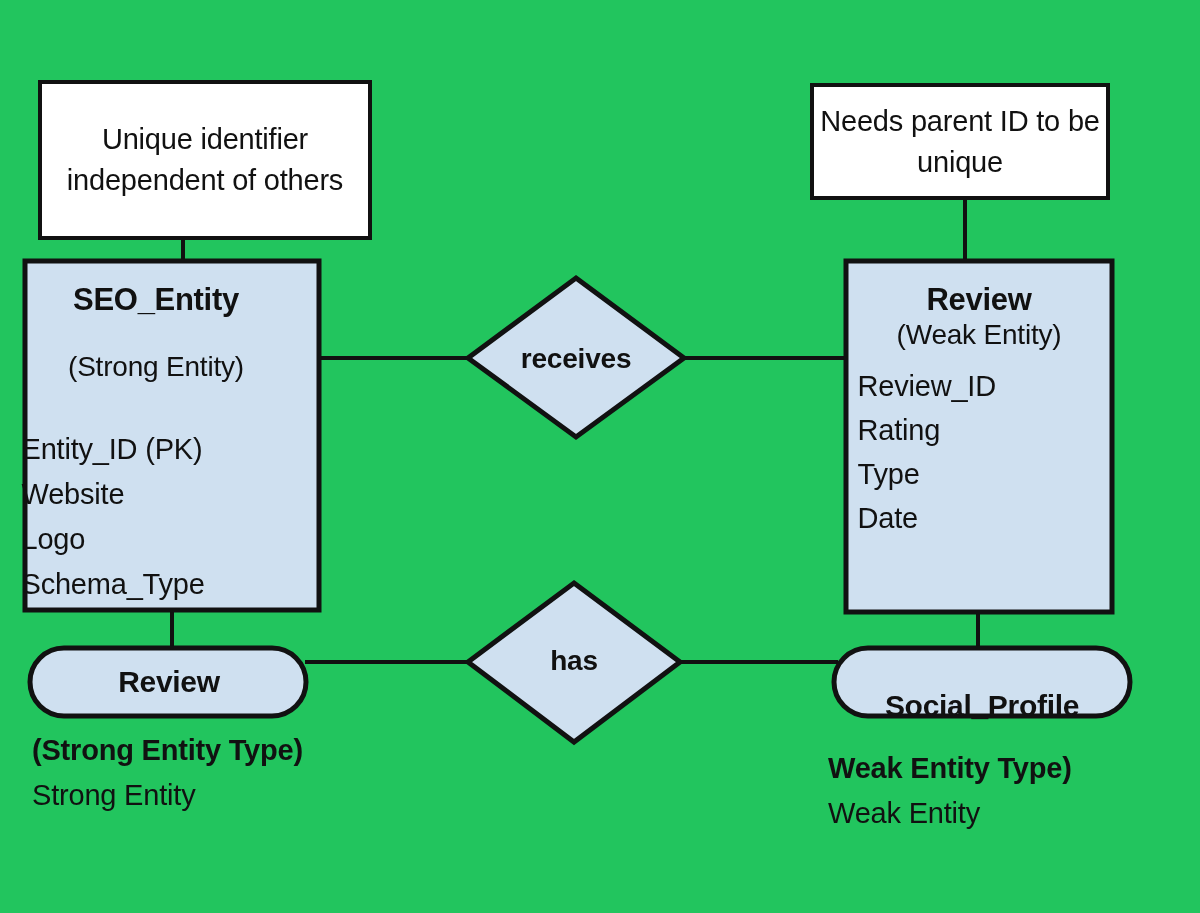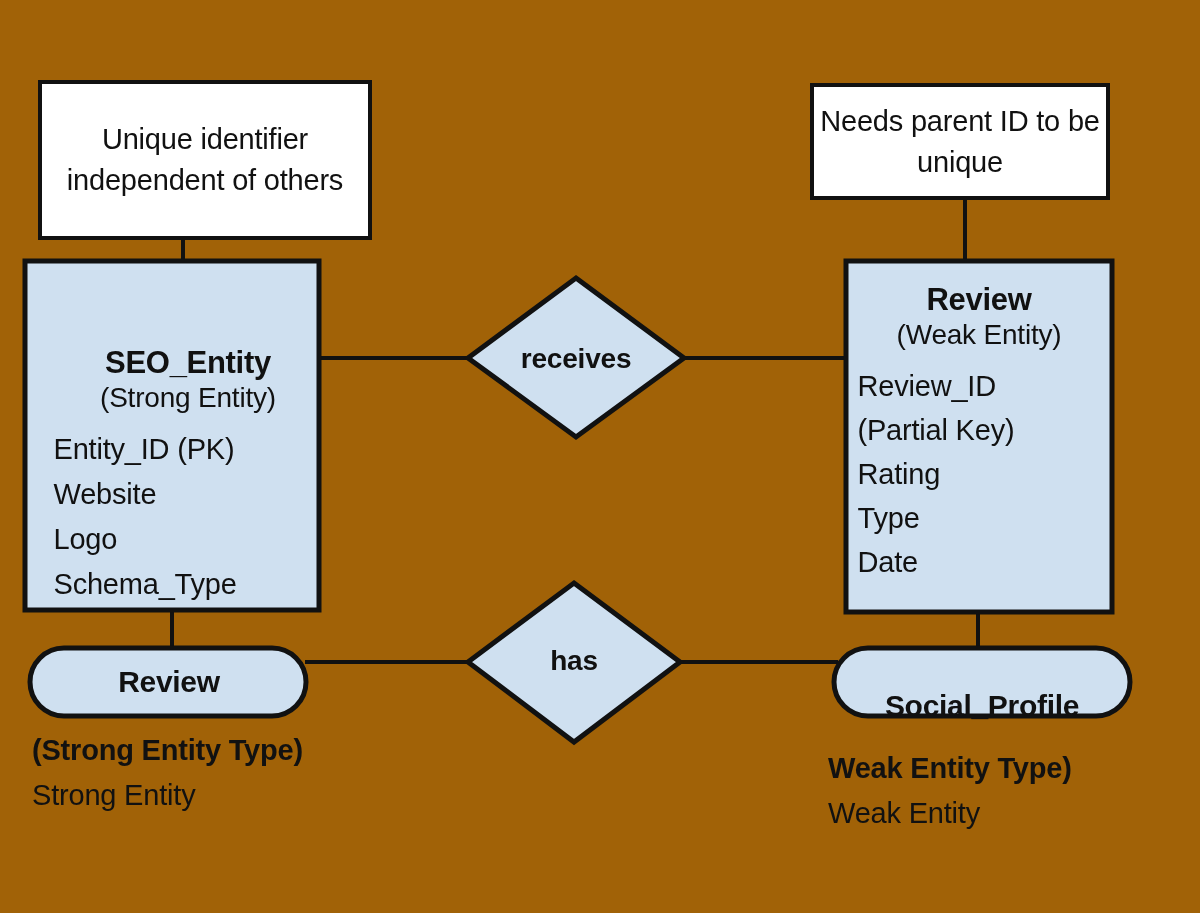--- a/index.html
+++ b/index.html
@@ -10,21 +10,21 @@
   }
   body {
     font-family: "Liberation Sans", sans-serif;
     color: #111111;
     -webkit-font-smoothing: antialiased;
   }
   #canvas {
     position: relative;
     width: 1200px;
     height: 913px;
-    background: #a16207;
+    background: #22c55e;
     overflow: hidden;
   }
   svg.layer {
     position: absolute;
     left: 0;
     top: 0;
     width: 1200px;
     height: 913px;
     pointer-events: none;
   }
@@ -157,37 +157,36 @@
   </svg>
 
   <div class="tbox" style="left:42px; top:84px; width:326px; height:152px;">
     <div class="note-text">Unique identifier independent of others</div>
   </div>
 
   <div class="tbox" style="left:814px; top:87px; width:292px; height:109px;">
     <div class="note-text">Needs parent ID to be unique</div>
   </div>
 
-  <div class="tbox" style="left:44px; top:264px; width:288px; height:343px; justify-content:flex-end; padding-top:18px;">
+  <div class="tbox" style="left:12px; top:264px; width:288px; height:343px; justify-content:space-between; padding-top:18px;">
     <div class="entity-title">SEO_Entity</div>
     <div class="entity-subtitle">(Strong Entity)</div>
     <div class="attr-list" style="padding-left:19px;">
       <span class="attr">Entity_ID (PK)</span>
       <span class="attr">Website</span>
       <span class="attr">Logo</span>
       <span class="attr">Schema_Type</span>
     </div>
   </div>
 
   <div class="tbox" style="left:849px; top:264px; width:260px; height:345px; justify-content:flex-start; padding-top:18px;">
     <div class="entity-title">Review</div>
     <div class="entity-subtitle">(Weak Entity)</div>
     <div class="attr-list" style="padding-left:17px; line-height:44px;">
       <span class="attr">Review_ID</span>
-      <span class="attr">(Partial Key)</span>
       <span class="attr">Rating</span>
       <span class="attr">Type</span>
       <span class="attr">Date</span>
     </div>
   </div>
 
   <div class="diamond-label" style="left:576px; top:359px;">receives</div>
 
   <div class="diamond-label" style="left:574px; top:661px;">has</div>
 

